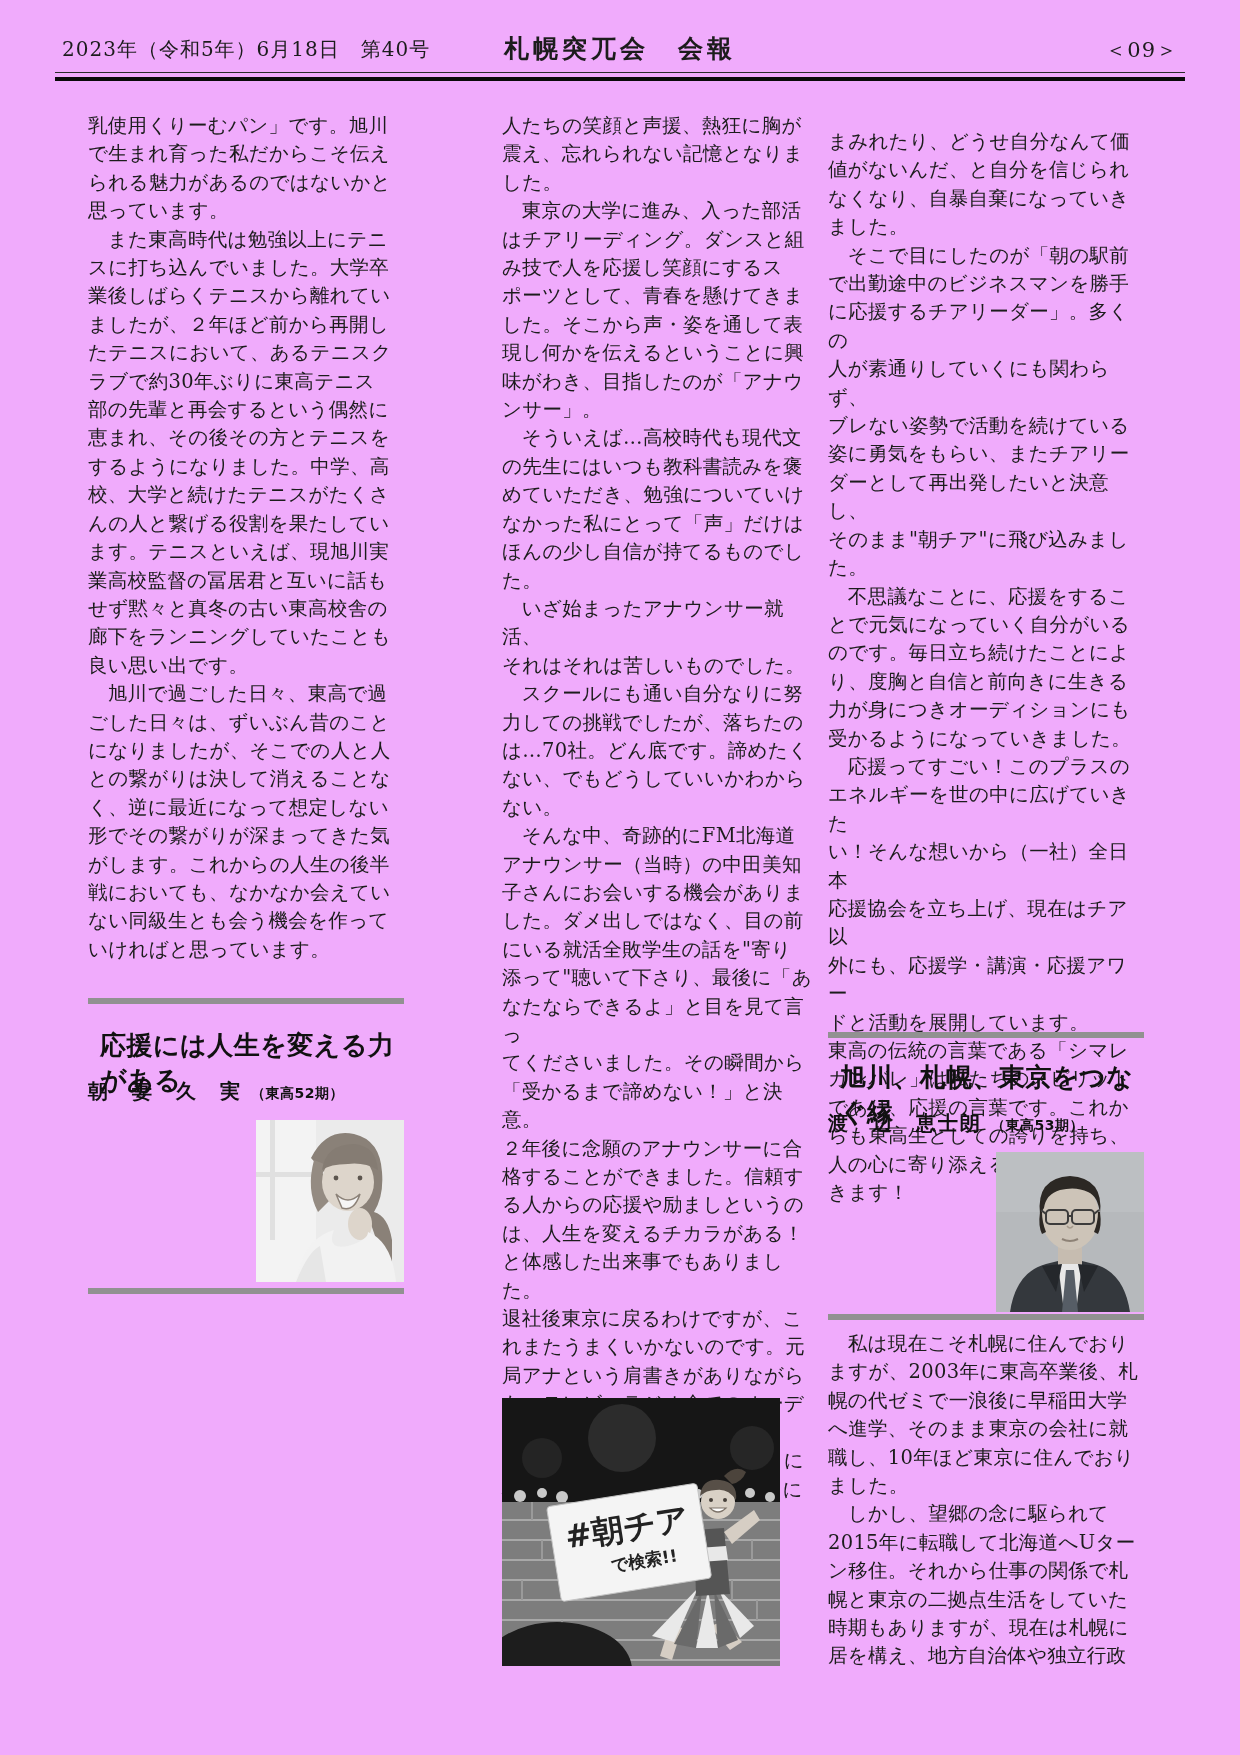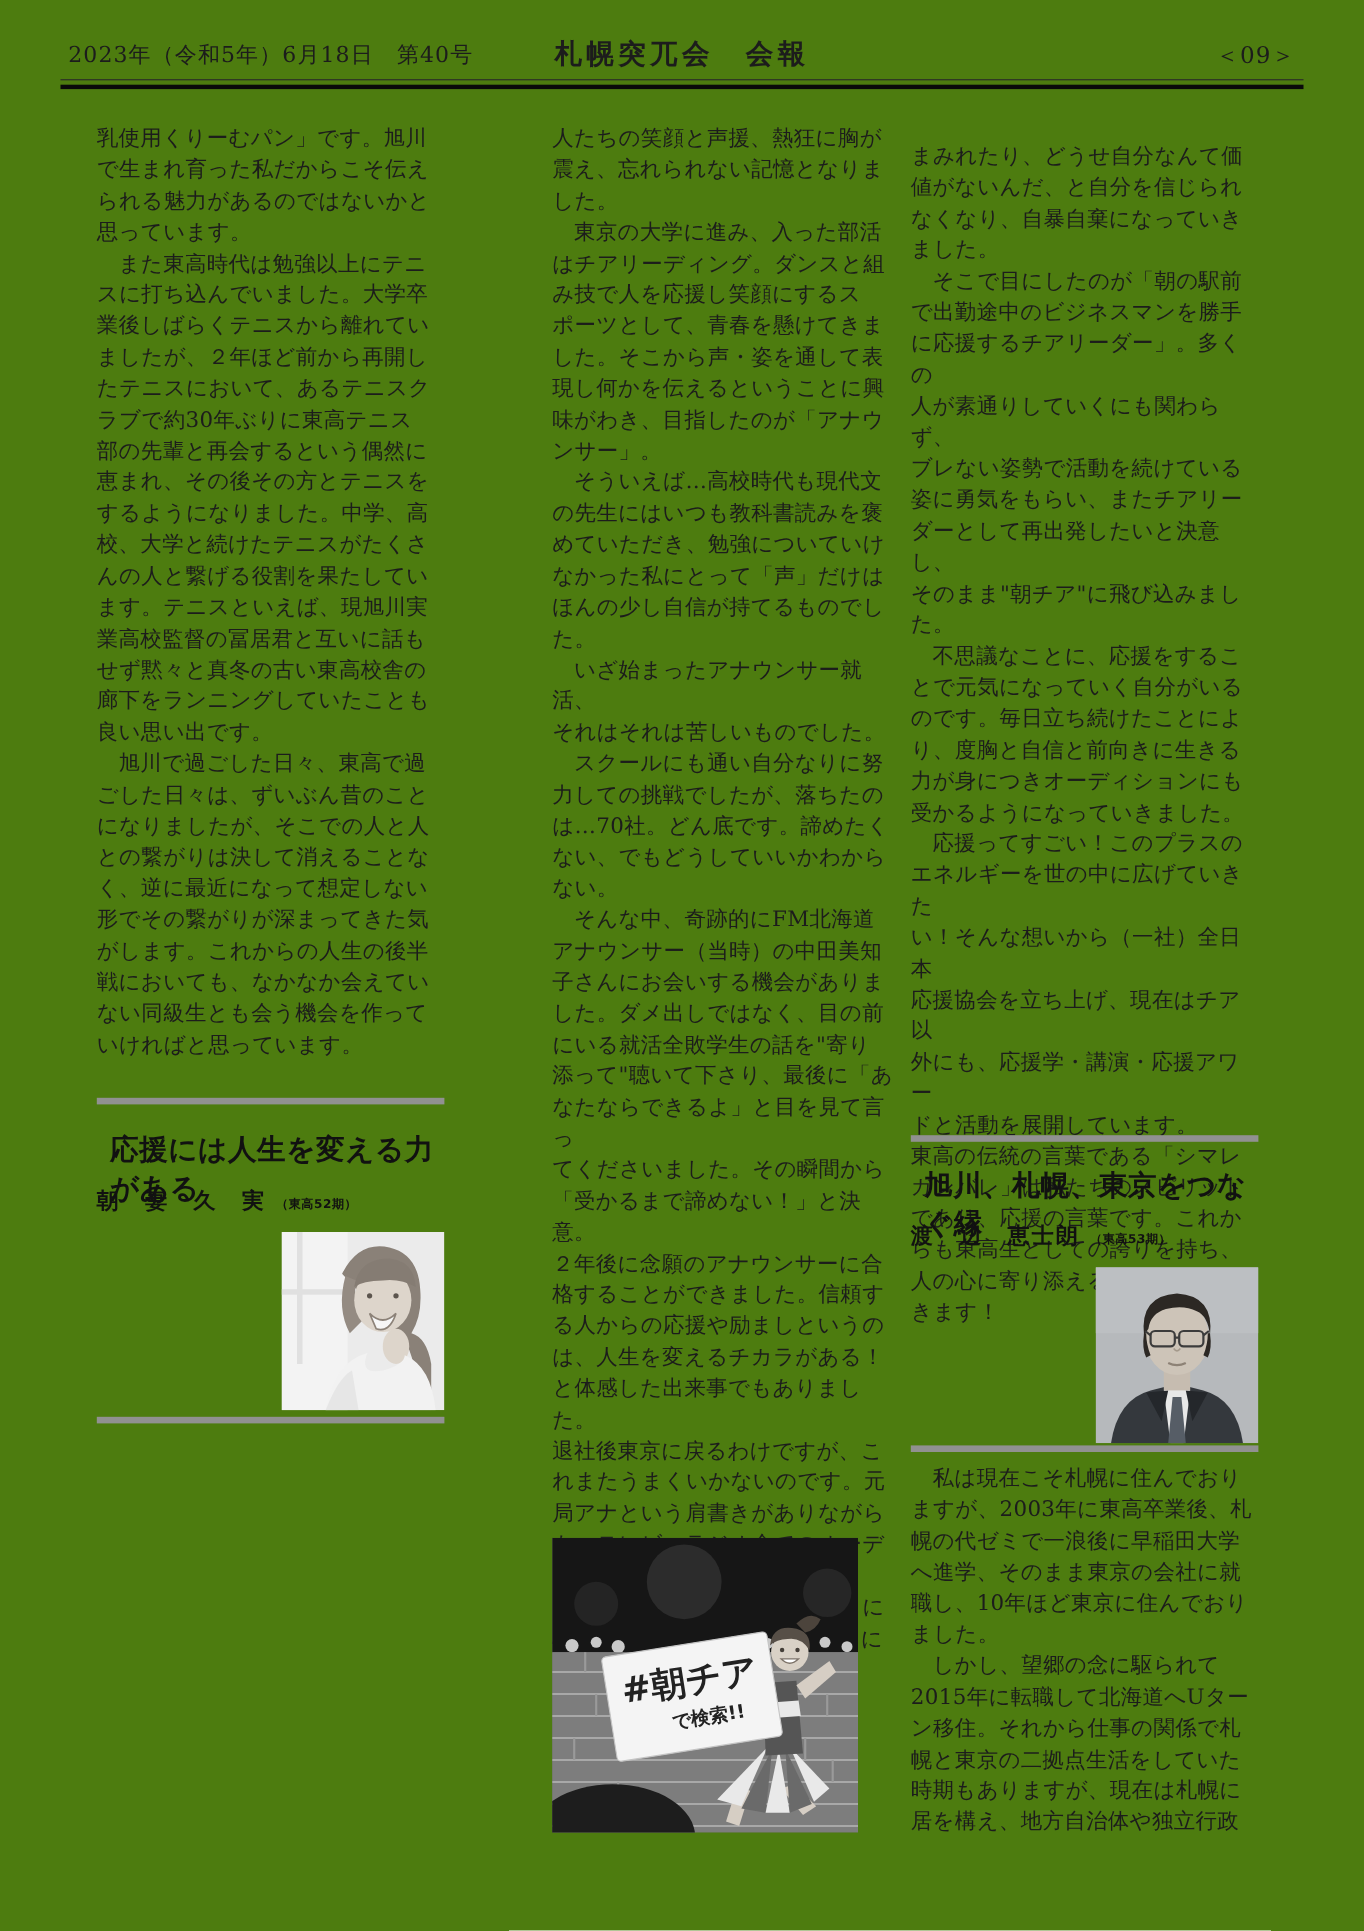--- a/index.html
+++ b/index.html
@@ -1,17 +1,17 @@
 <!DOCTYPE html>
 <html><head>
 <meta charset="utf-8">
 <style>
   html,body{margin:0;padding:0;background:#ffffff;}
   .page{
-    position:relative;width:1240px;height:1755px;background:#4d7c0f;
+    position:relative;width:1240px;height:1755px;background:#f0abfc;
     color:#1c1c1c;overflow:hidden;
     font-family:"DejaVu Serif", serif;
   }
   
   .hdr-date{
     position:absolute;top:36px;left:62px;font-size:20px;letter-spacing:1px;
     font-family:"DejaVu Serif", serif;
   }
   .hdr-title{
     position:absolute;top:32px;left:0;right:0;text-align:center;
@@ -40,21 +40,21 @@
   .art-heading{
     position:absolute;left:12px;width:100%;
     font-family:"DejaVu Sans", sans-serif;font-weight:bold;font-size:26px;
     letter-spacing:0.5px;color:#111;
   }
   .author{
     position:absolute;left:0;width:100%;
     font-family:"DejaVu Sans", sans-serif;font-weight:bold;color:#111;
     font-size:20px;letter-spacing:2px;
   }
-  .author .cohort{font-size:11px;letter-spacing:0.5px;}
+  .author .cohort{font-size:14px;letter-spacing:0.5px;}
 
   .photo{position:absolute;display:block;}
   .photo svg{display:block;}
 
   
   .sign-big{font-family:"DejaVu Sans", sans-serif;font-weight:bold;}
 </style>
 </head>
 <body>
 

